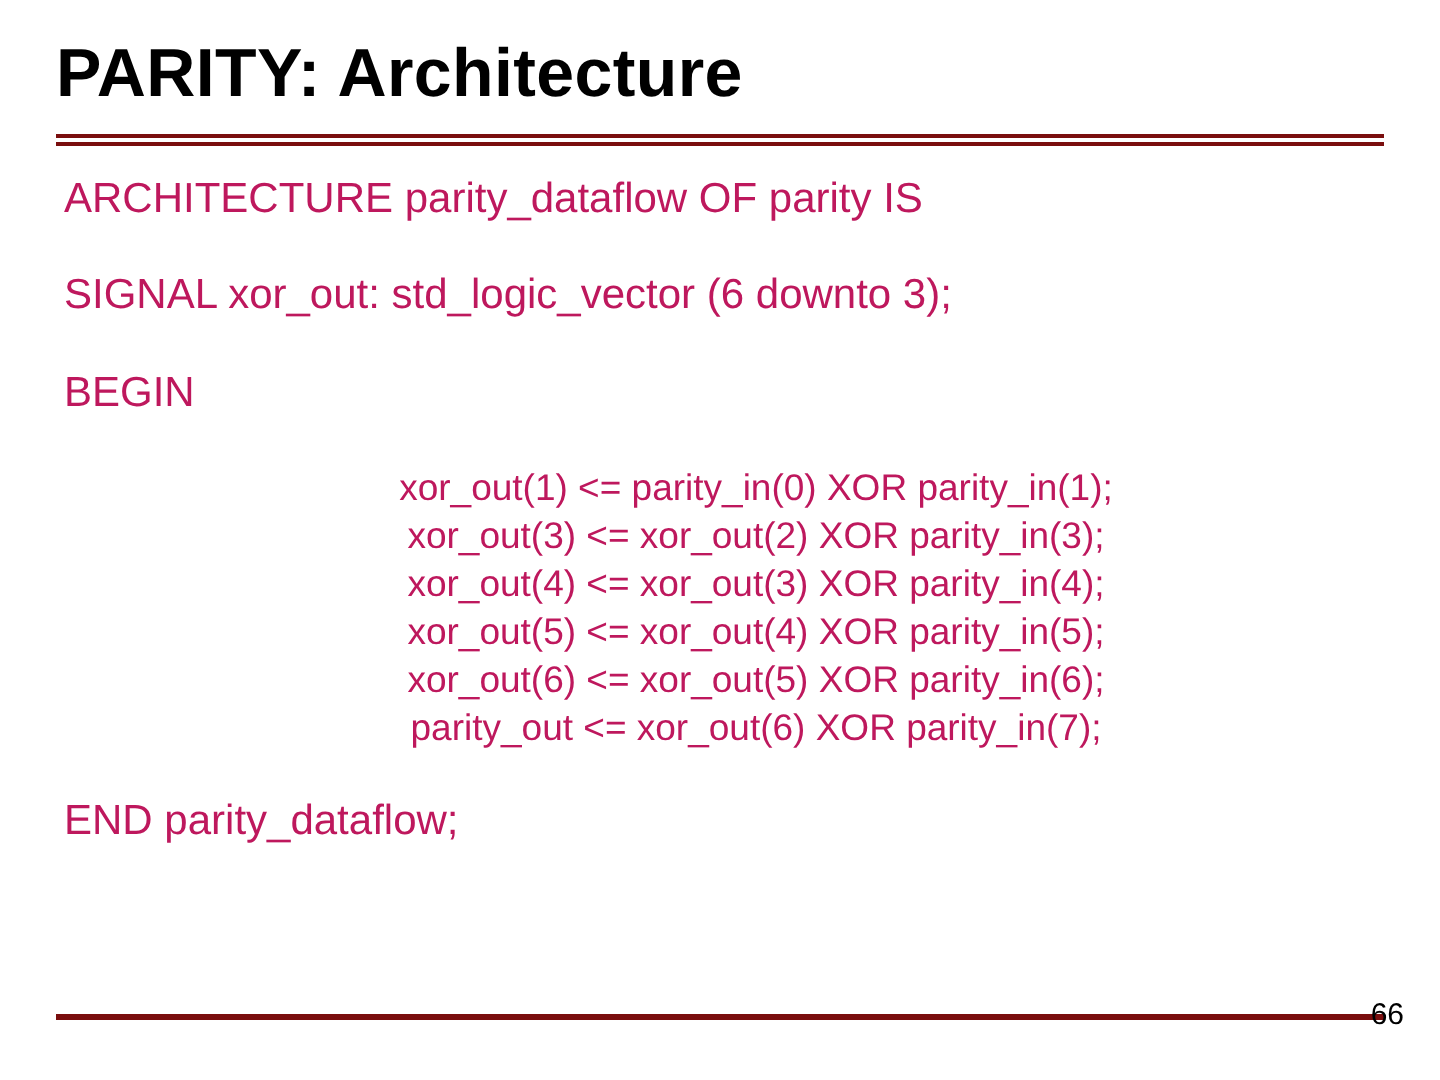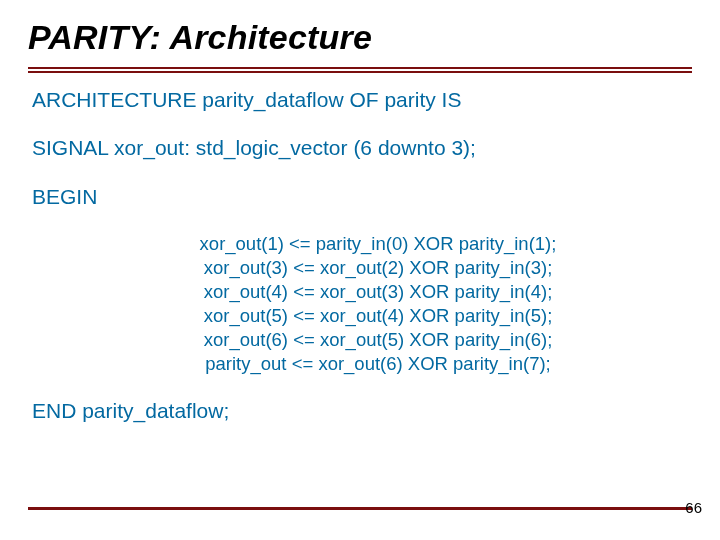--- a/index.html
+++ b/index.html
@@ -16,21 +16,20 @@
     width: 720px;
     height: 540px;
     box-sizing: border-box;
   }
   .title {
     font-size: 34px;
     font-weight: bold;
     color: #000;
     padding: 18px 0 10px 28px;
     letter-spacing: 0.2px;
-    font-style: italic;
   }
   .rule-wrap {
     padding: 0 28px 0 28px;
   }
   .double-rule {
     height: 6px;
     position: relative;
   }
   .double-rule::before {
     content: "";
@@ -42,21 +41,21 @@
   .double-rule::after {
     content: "";
     position: absolute;
     left: 0; right: 0; top: 4px;
     height: 2px;
     background: #7a0e0e;
   }
   .body {
     padding: 14px 32px 0 32px;
     font-size: 21px;
-    color: #0369a1;
+    color: #be185d;
     line-height: 1.25;
   }
   .body p {
     margin: 0 0 22px 0;
   }
   .code-block {
     padding-left: 36px;
     font-size: 18.5px;
     line-height: 1.3;
     margin-bottom: 22px;

